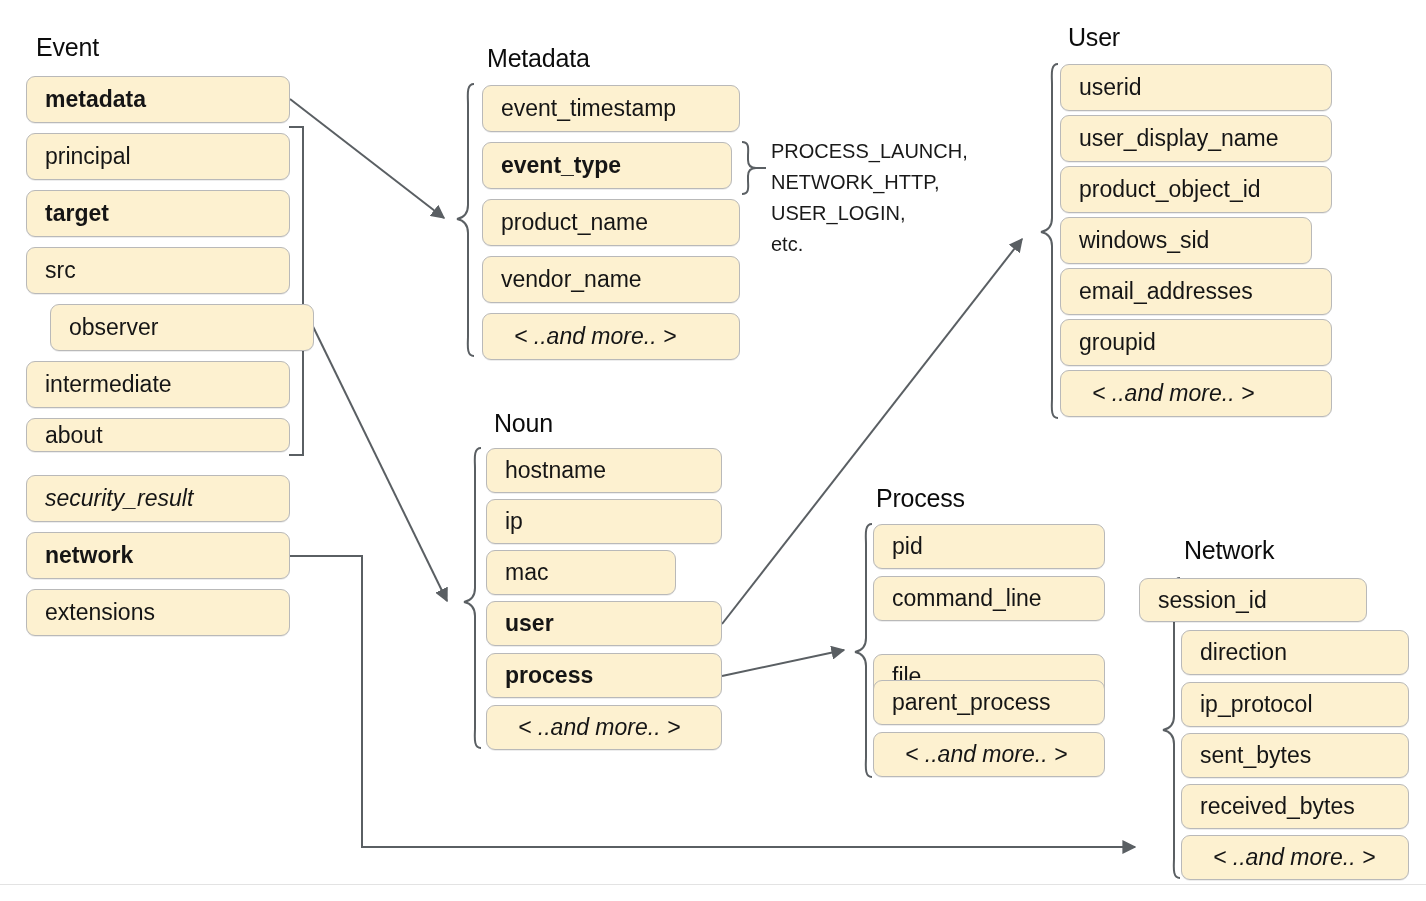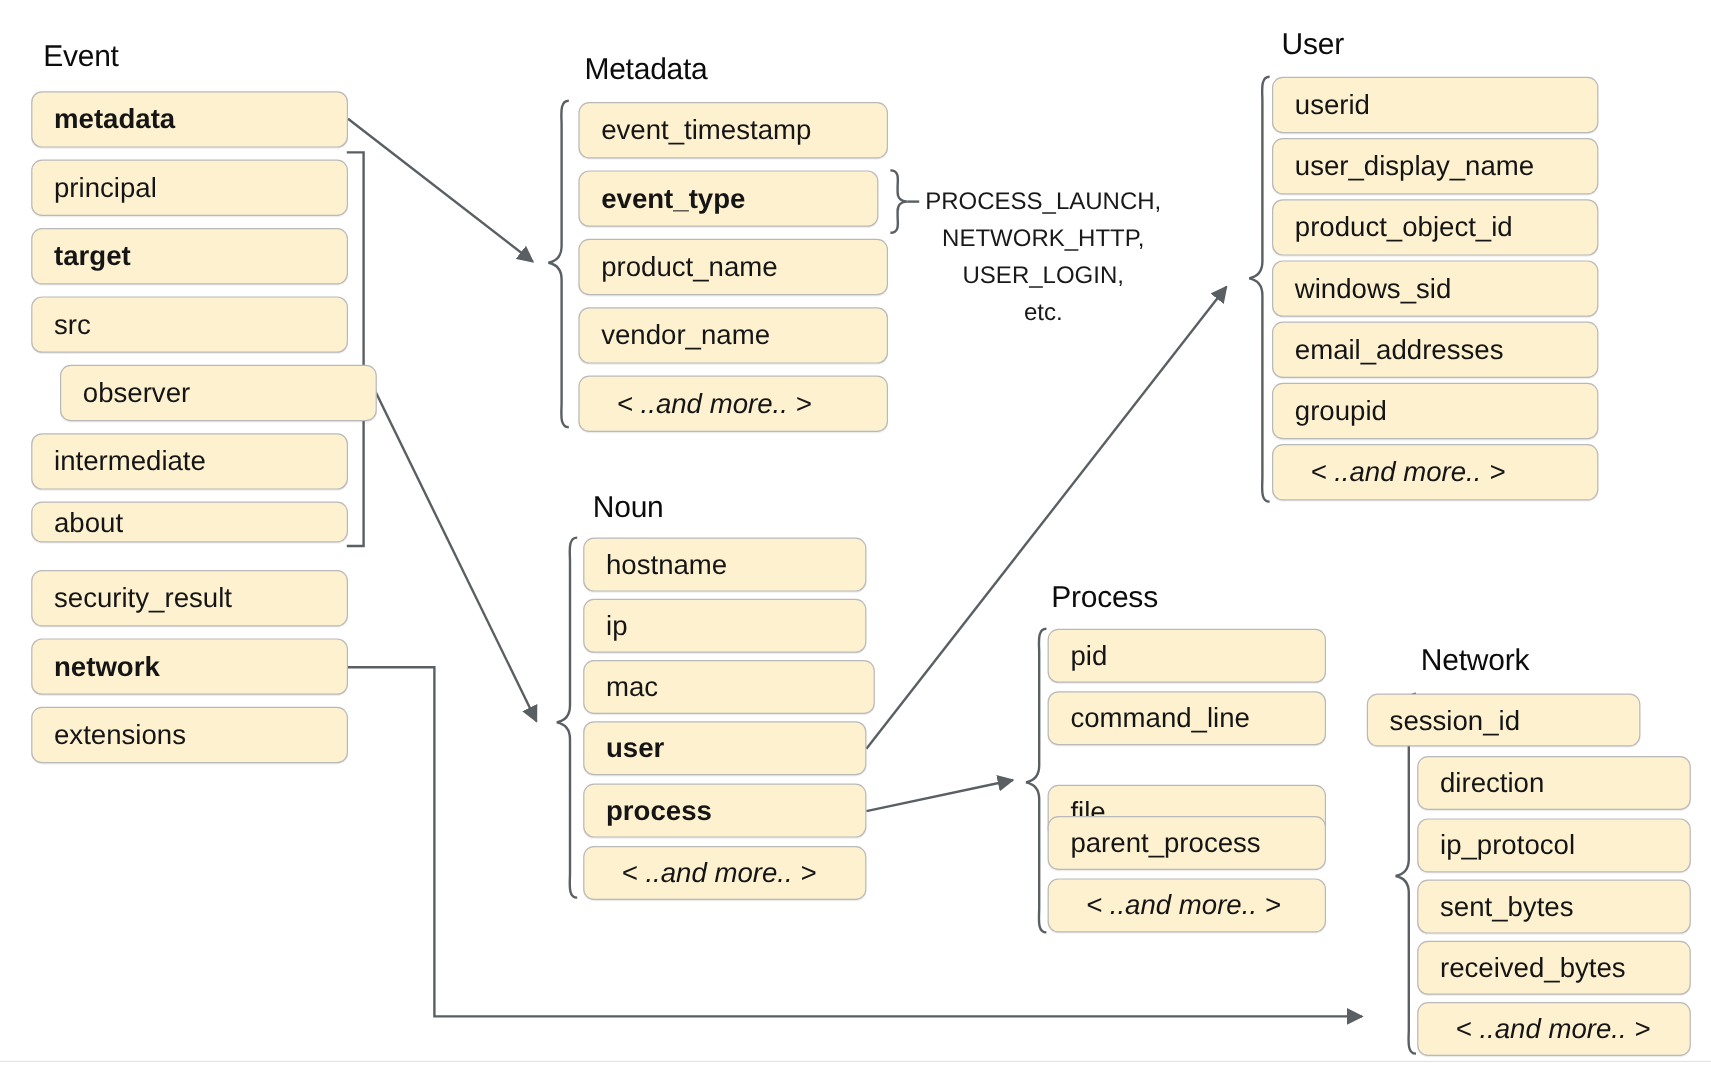--- a/index.html
+++ b/index.html
@@ -111,55 +111,55 @@
 
   <div class="grp" style="left:0;top:0;">
     <div class="grp-title" style="left:36px;top:33px;">Event</div>
     <div class="field bold" style="left:26px;top:76px;width:264px;height:47px;">metadata</div>
     <div class="field" style="left:26px;top:133px;width:264px;height:47px;">principal</div>
     <div class="field bold" style="left:26px;top:190px;width:264px;height:47px;">target</div>
     <div class="field" style="left:26px;top:247px;width:264px;height:47px;">src</div>
     <div class="field" style="left:26px;top:304px;width:264px;height:47px;margin-left:24px;">observer</div>
     <div class="field" style="left:26px;top:361px;width:264px;height:47px;">intermediate</div>
     <div class="field" style="left:26px;top:418px;width:264px;height:34px;">about</div>
-    <div class="field" style="left:26px;top:475px;width:264px;height:47px;">security_result</div>
+    <div class="field" style="left:26px;top:475px;width:264px;height:47px;font-style:italic;">security_result</div>
     <div class="field bold" style="left:26px;top:532px;width:264px;height:47px;">network</div>
     <div class="field" style="left:26px;top:589px;width:264px;height:47px;">extensions</div>
   </div>
 
   <div class="grp" style="left:0;top:0;">
     <div class="grp-title" style="left:487px;top:44px;">Metadata</div>
     <div class="field" style="left:482px;top:85px;width:258px;height:47px;">event_timestamp</div>
     <div class="field bold" style="left:482px;top:142px;width:250px;height:47px;">event_type</div>
     <div class="field" style="left:482px;top:199px;width:258px;height:47px;">product_name</div>
     <div class="field" style="left:482px;top:256px;width:258px;height:47px;">vendor_name</div>
     <div class="field more" style="left:482px;top:313px;width:258px;height:47px;">&lt; ..and more.. &gt;</div>
   </div>
 
-  <div class="note" style="left:771px;top:153px;text-align:center;">PROCESS_LAUNCH,
+  <div class="note" style="left:771px;top:136px;">PROCESS_LAUNCH,
 NETWORK_HTTP,
 USER_LOGIN,
 etc.</div>
 
   <div class="grp" style="left:0;top:0;">
     <div class="grp-title" style="left:1068px;top:23px;">User</div>
     <div class="field" style="left:1060px;top:64px;width:272px;height:47px;">userid</div>
     <div class="field" style="left:1060px;top:115px;width:272px;height:47px;">user_display_name</div>
     <div class="field" style="left:1060px;top:166px;width:272px;height:47px;">product_object_id</div>
-    <div class="field" style="left:1060px;top:217px;width:272px;height:47px;">windows_sid</div>
+    <div class="field" style="left:1060px;top:217px;width:252px;height:47px;">windows_sid</div>
     <div class="field" style="left:1060px;top:268px;width:272px;height:47px;">email_addresses</div>
     <div class="field" style="left:1060px;top:319px;width:272px;height:47px;">groupid</div>
     <div class="field more" style="left:1060px;top:370px;width:272px;height:47px;">&lt; ..and more.. &gt;</div>
   </div>
 
   <div class="grp" style="left:0;top:0;">
     <div class="grp-title" style="left:494px;top:409px;">Noun</div>
     <div class="field" style="left:486px;top:448px;width:236px;height:45px;">hostname</div>
     <div class="field" style="left:486px;top:499px;width:236px;height:45px;">ip</div>
-    <div class="field" style="left:486px;top:550px;width:243px;height:45px;">mac</div>
+    <div class="field" style="left:486px;top:550px;width:190px;height:45px;">mac</div>
     <div class="field bold" style="left:486px;top:601px;width:236px;height:45px;">user</div>
     <div class="field bold" style="left:486px;top:653px;width:236px;height:45px;">process</div>
     <div class="field more" style="left:486px;top:705px;width:236px;height:45px;">&lt; ..and more.. &gt;</div>
   </div>
 
   <div class="grp" style="left:0;top:0;">
     <div class="grp-title" style="left:876px;top:484px;">Process</div>
     <div class="field" style="left:873px;top:524px;width:232px;height:45px;">pid</div>
     <div class="field" style="left:873px;top:576px;width:232px;height:45px;">command_line</div>
     <div class="field" style="left:873px;top:628px;width:232px;height:45px;margin-top:26px;">file</div>

